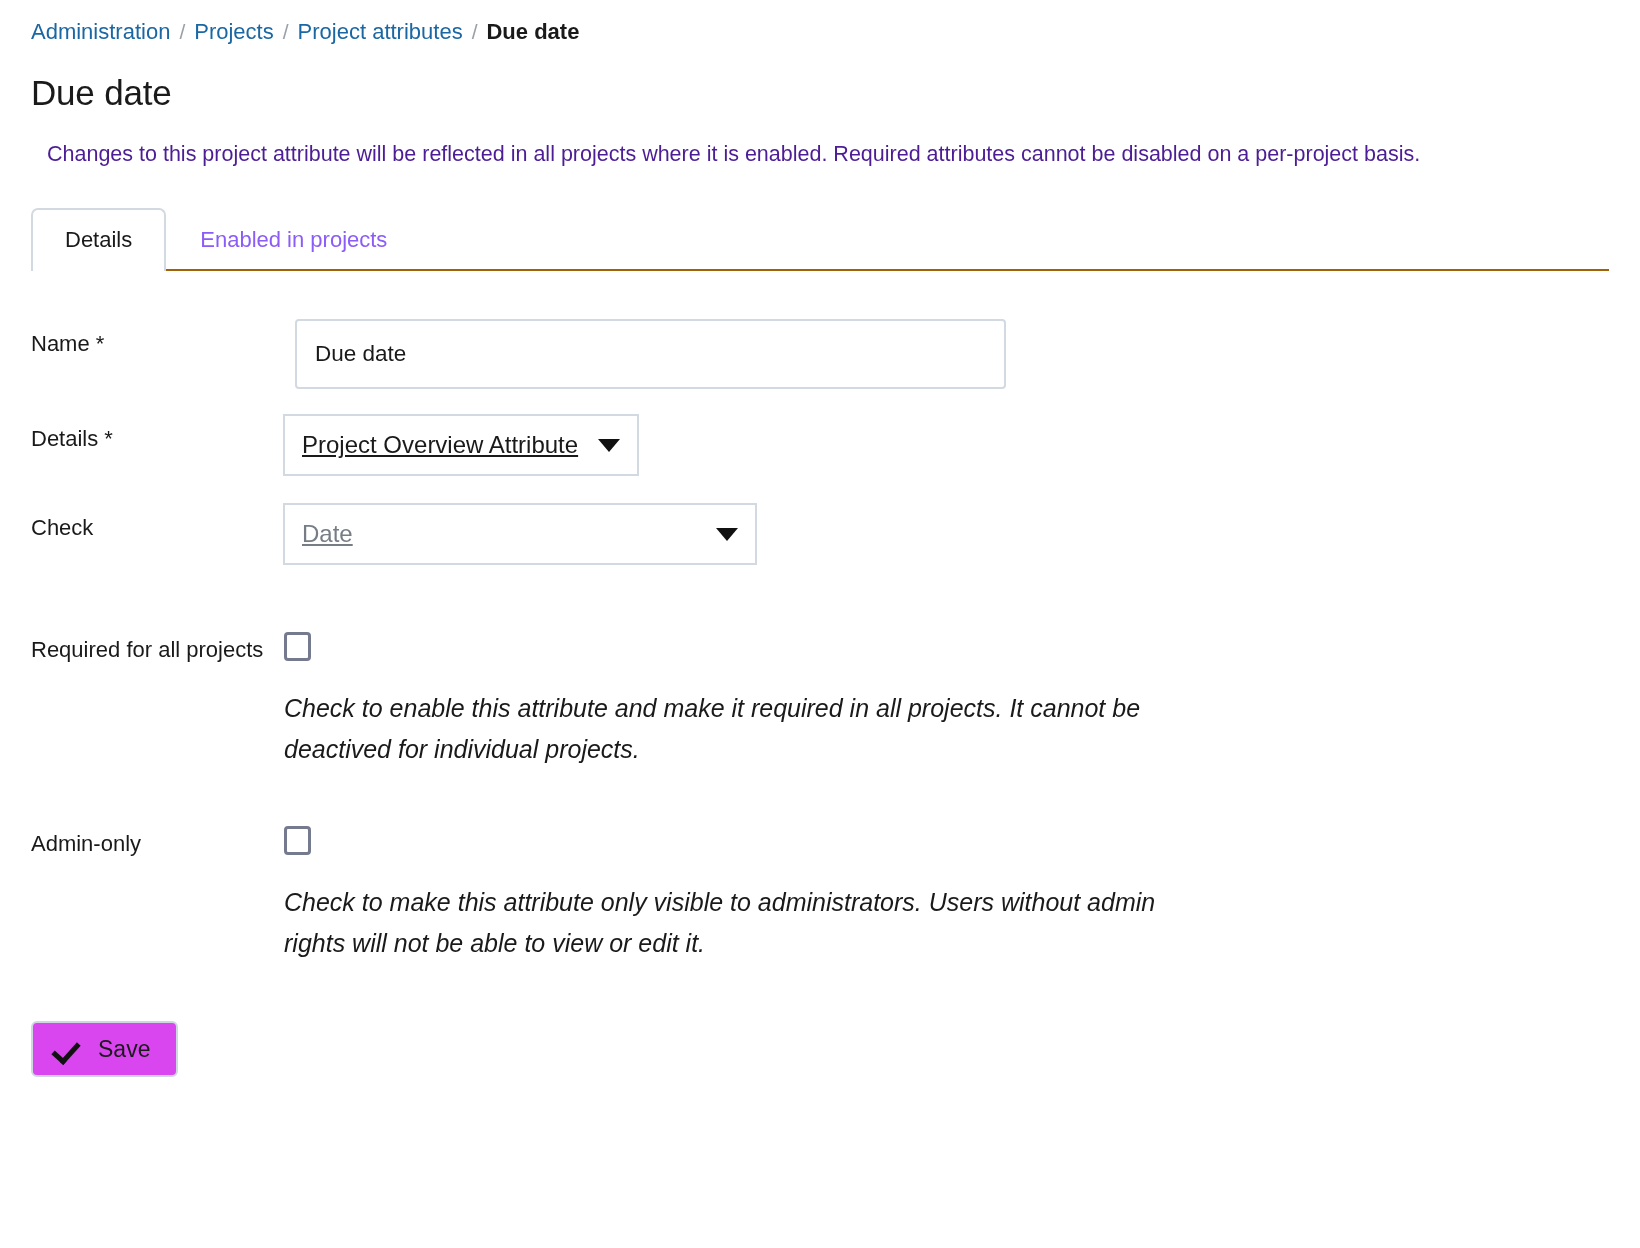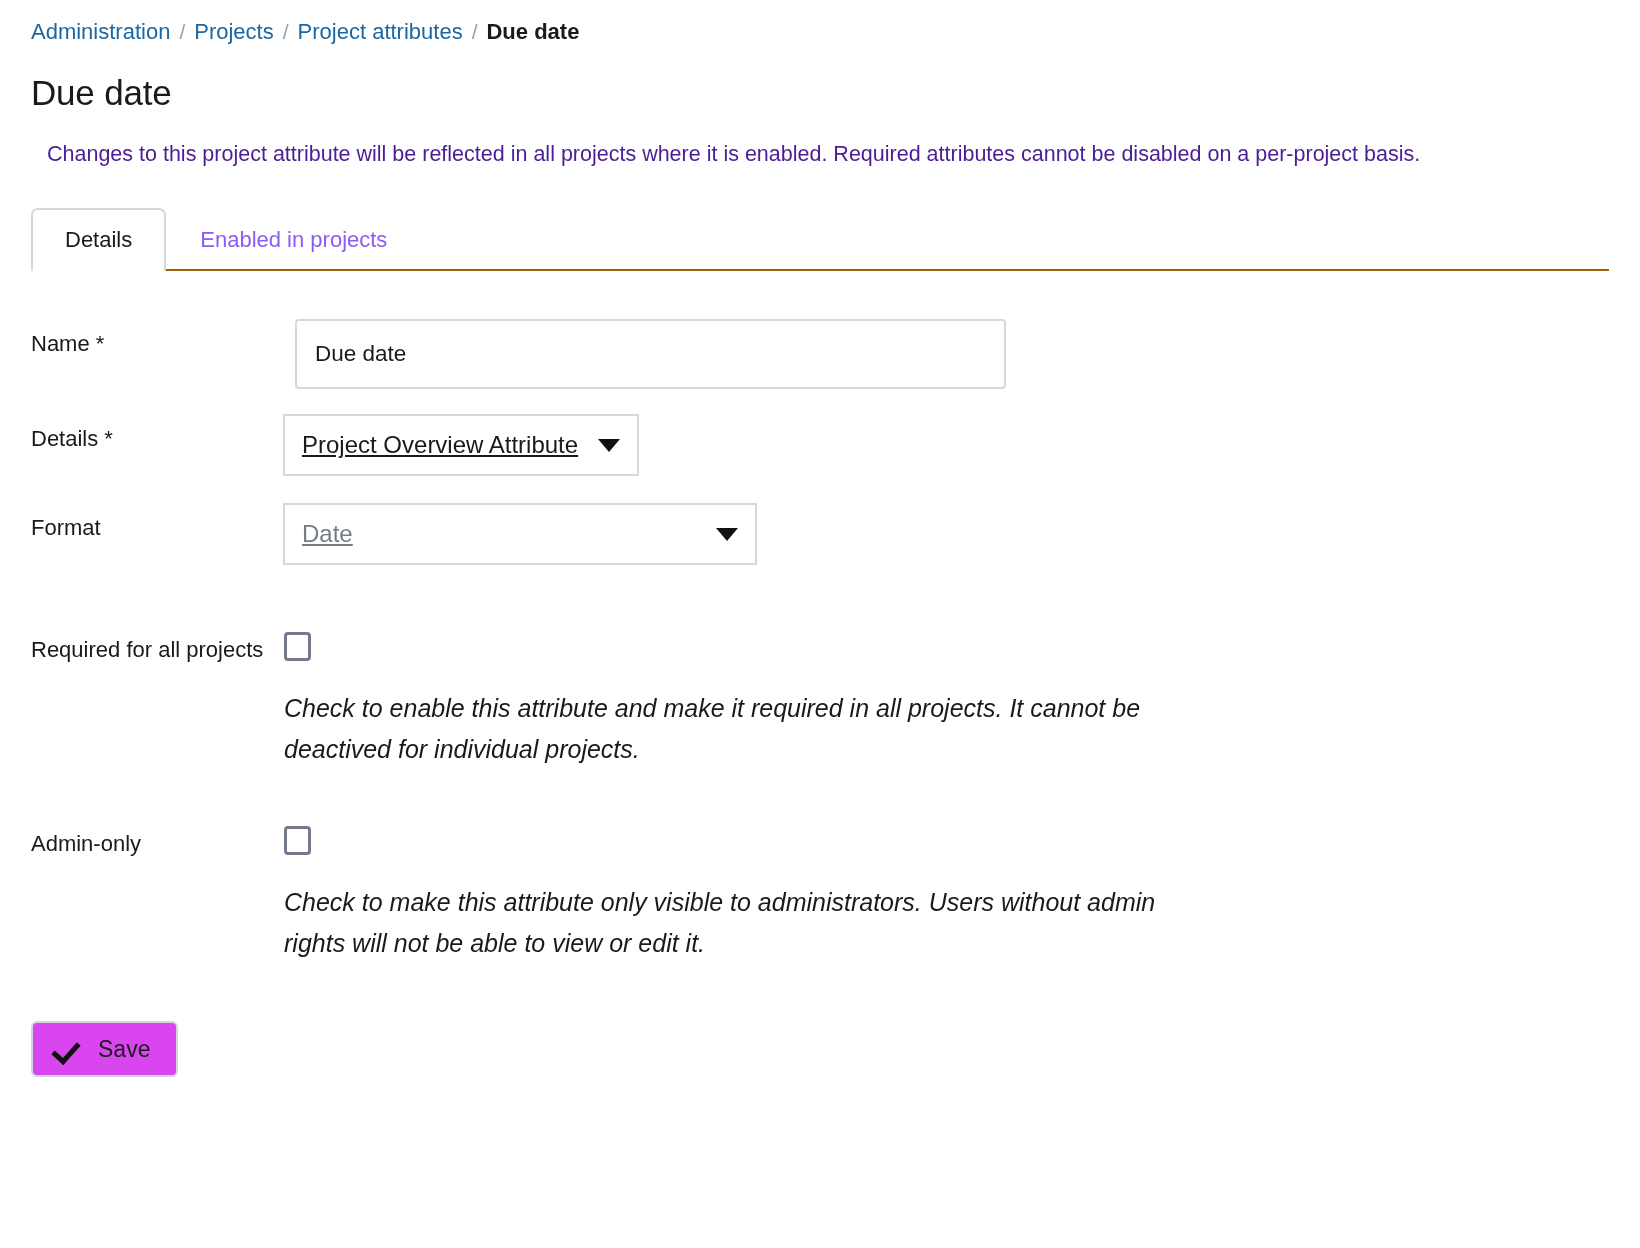--- a/index.html
+++ b/index.html
@@ -271,21 +271,21 @@
           <div class="select-box">
             <span>Project Overview Attribute</span>
             <span class="caret"></span>
           </div>
         </div>
       </div>
     </div>
 
     
     <div class="row row-format">
-      <div class="row-label">Format</div>
+      <div class="row-label">Check</div>
       <div class="row-field">
         <div class="select-wrap">
           <div class="select-box fixed-width disabled">
             <span>Date</span>
             <span class="caret"></span>
           </div>
         </div>
       </div>
     </div>
 

